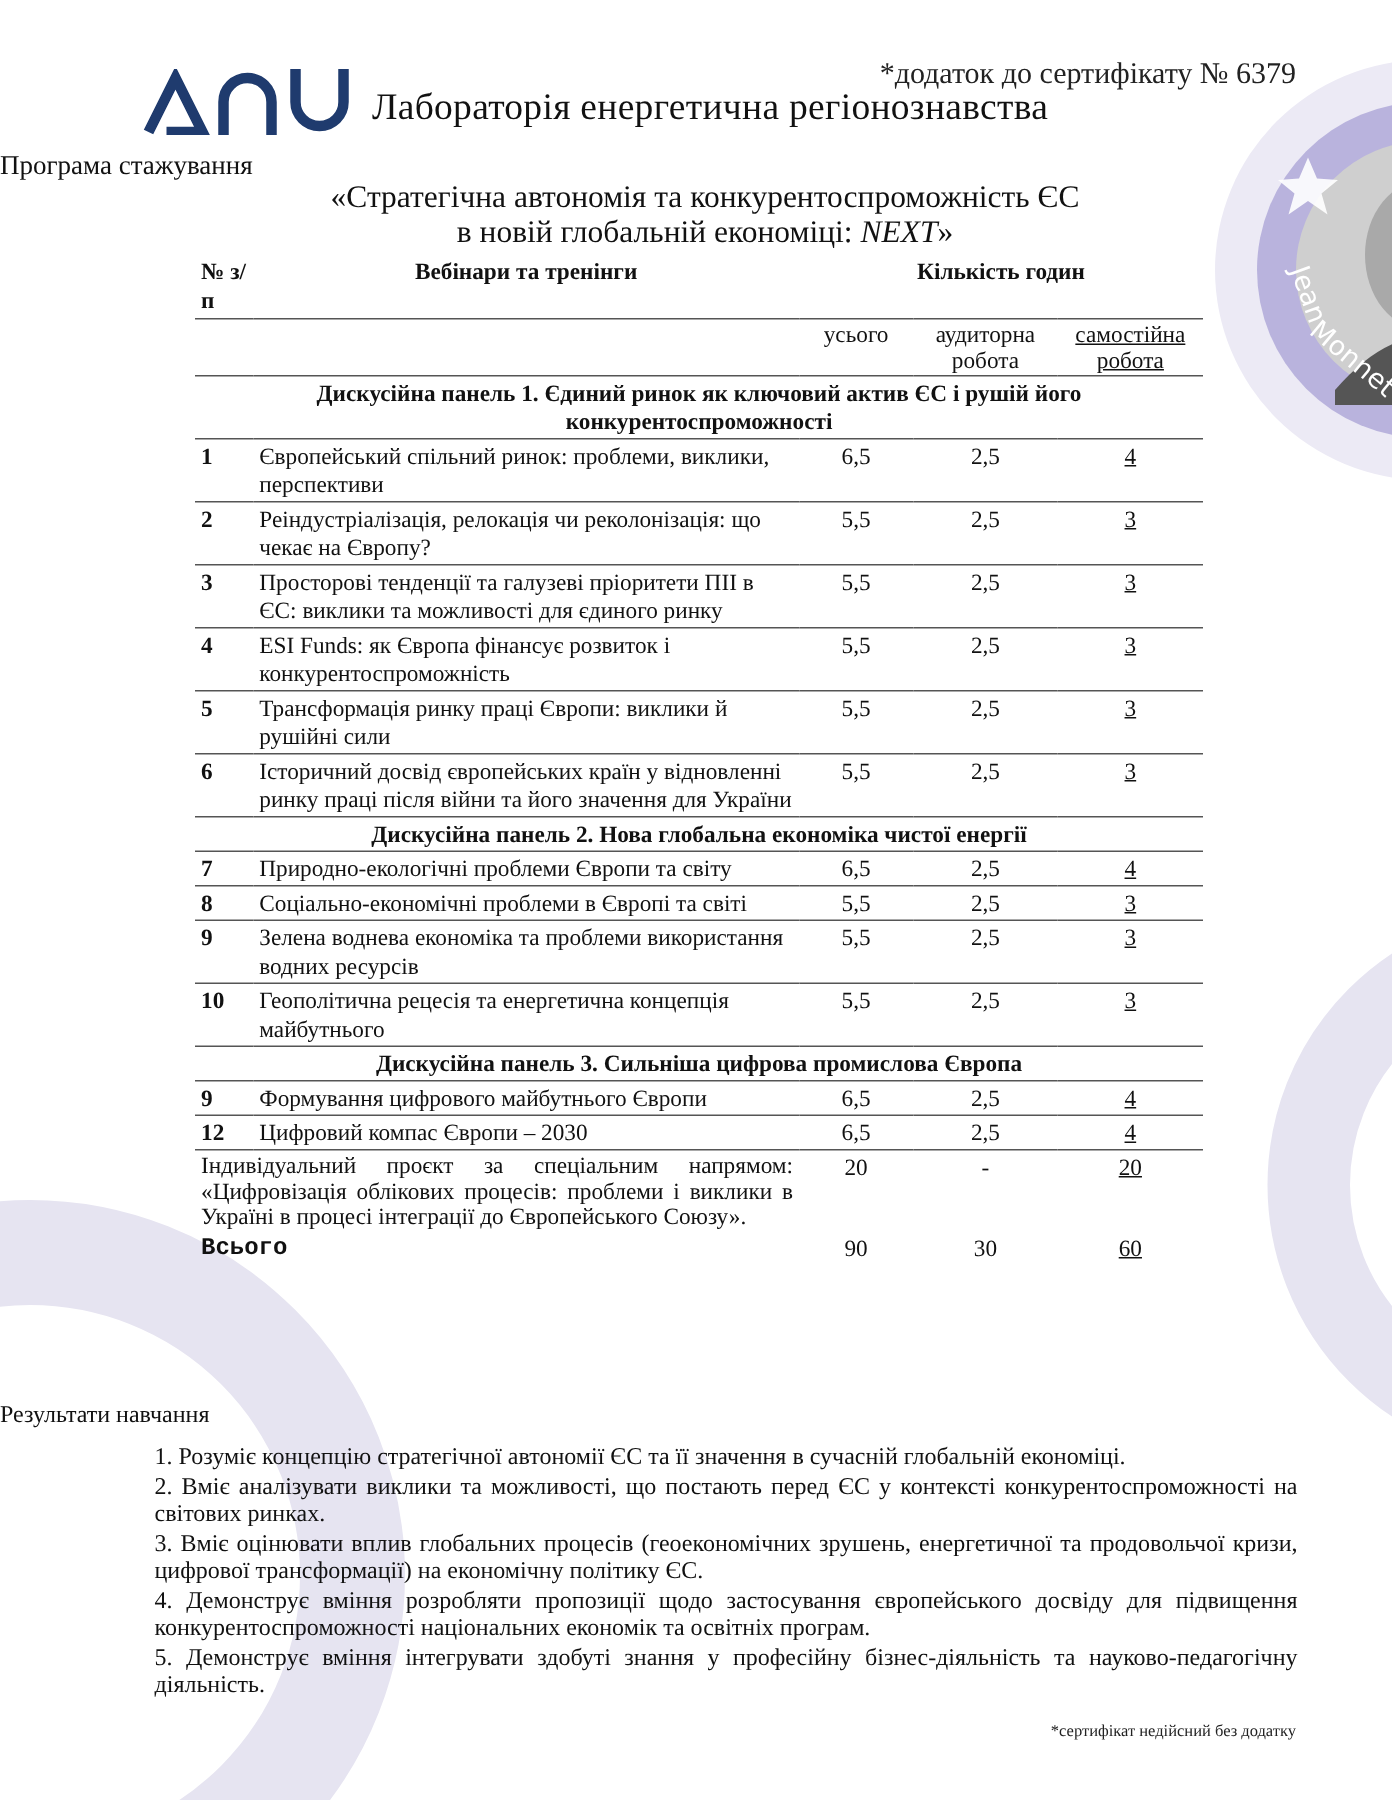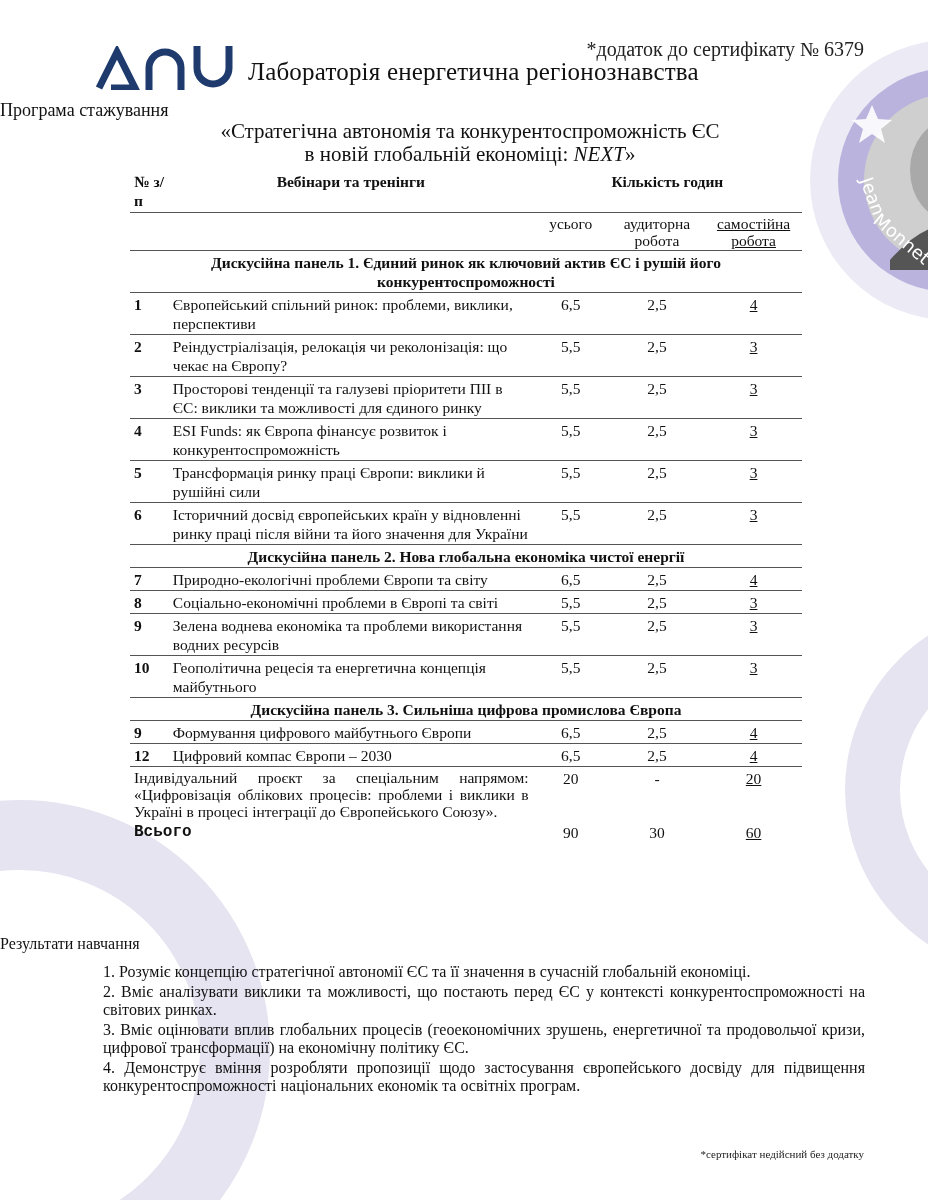--- a/index.html
+++ b/index.html
@@ -203,15 +203,16 @@
       </tr>
     </tbody>
 </table>
 
 <div class="results-title">Результати навчання</div>
 <div class="results" id="results-list">
     <p>1. Розуміє концепцію стратегічної автономії ЄС та її значення в сучасній глобальній економіці.</p>
     <p>2. Вміє аналізувати виклики та можливості, що постають перед ЄС у контексті конкурентоспроможності на світових ринках.</p>
     <p>3. Вміє оцінювати вплив глобальних процесів (геоекономічних зрушень, енергетичної та продовольчої кризи, цифрової трансформації) на економічну політику ЄС.</p>
     <p>4. Демонструє вміння розробляти пропозиції щодо застосування європейського досвіду для підвищення конкурентоспроможності національних економік та освітніх програм.</p>
+    <p>5. Демонструє вміння інтегрувати здобуті знання у професійну бізнес-діяльність та науково-педагогічну діяльність.</p>
   </div>
 
 <div class="foot-note">*сертифікат недійсний без додатку</div>
 
 </body></html>

